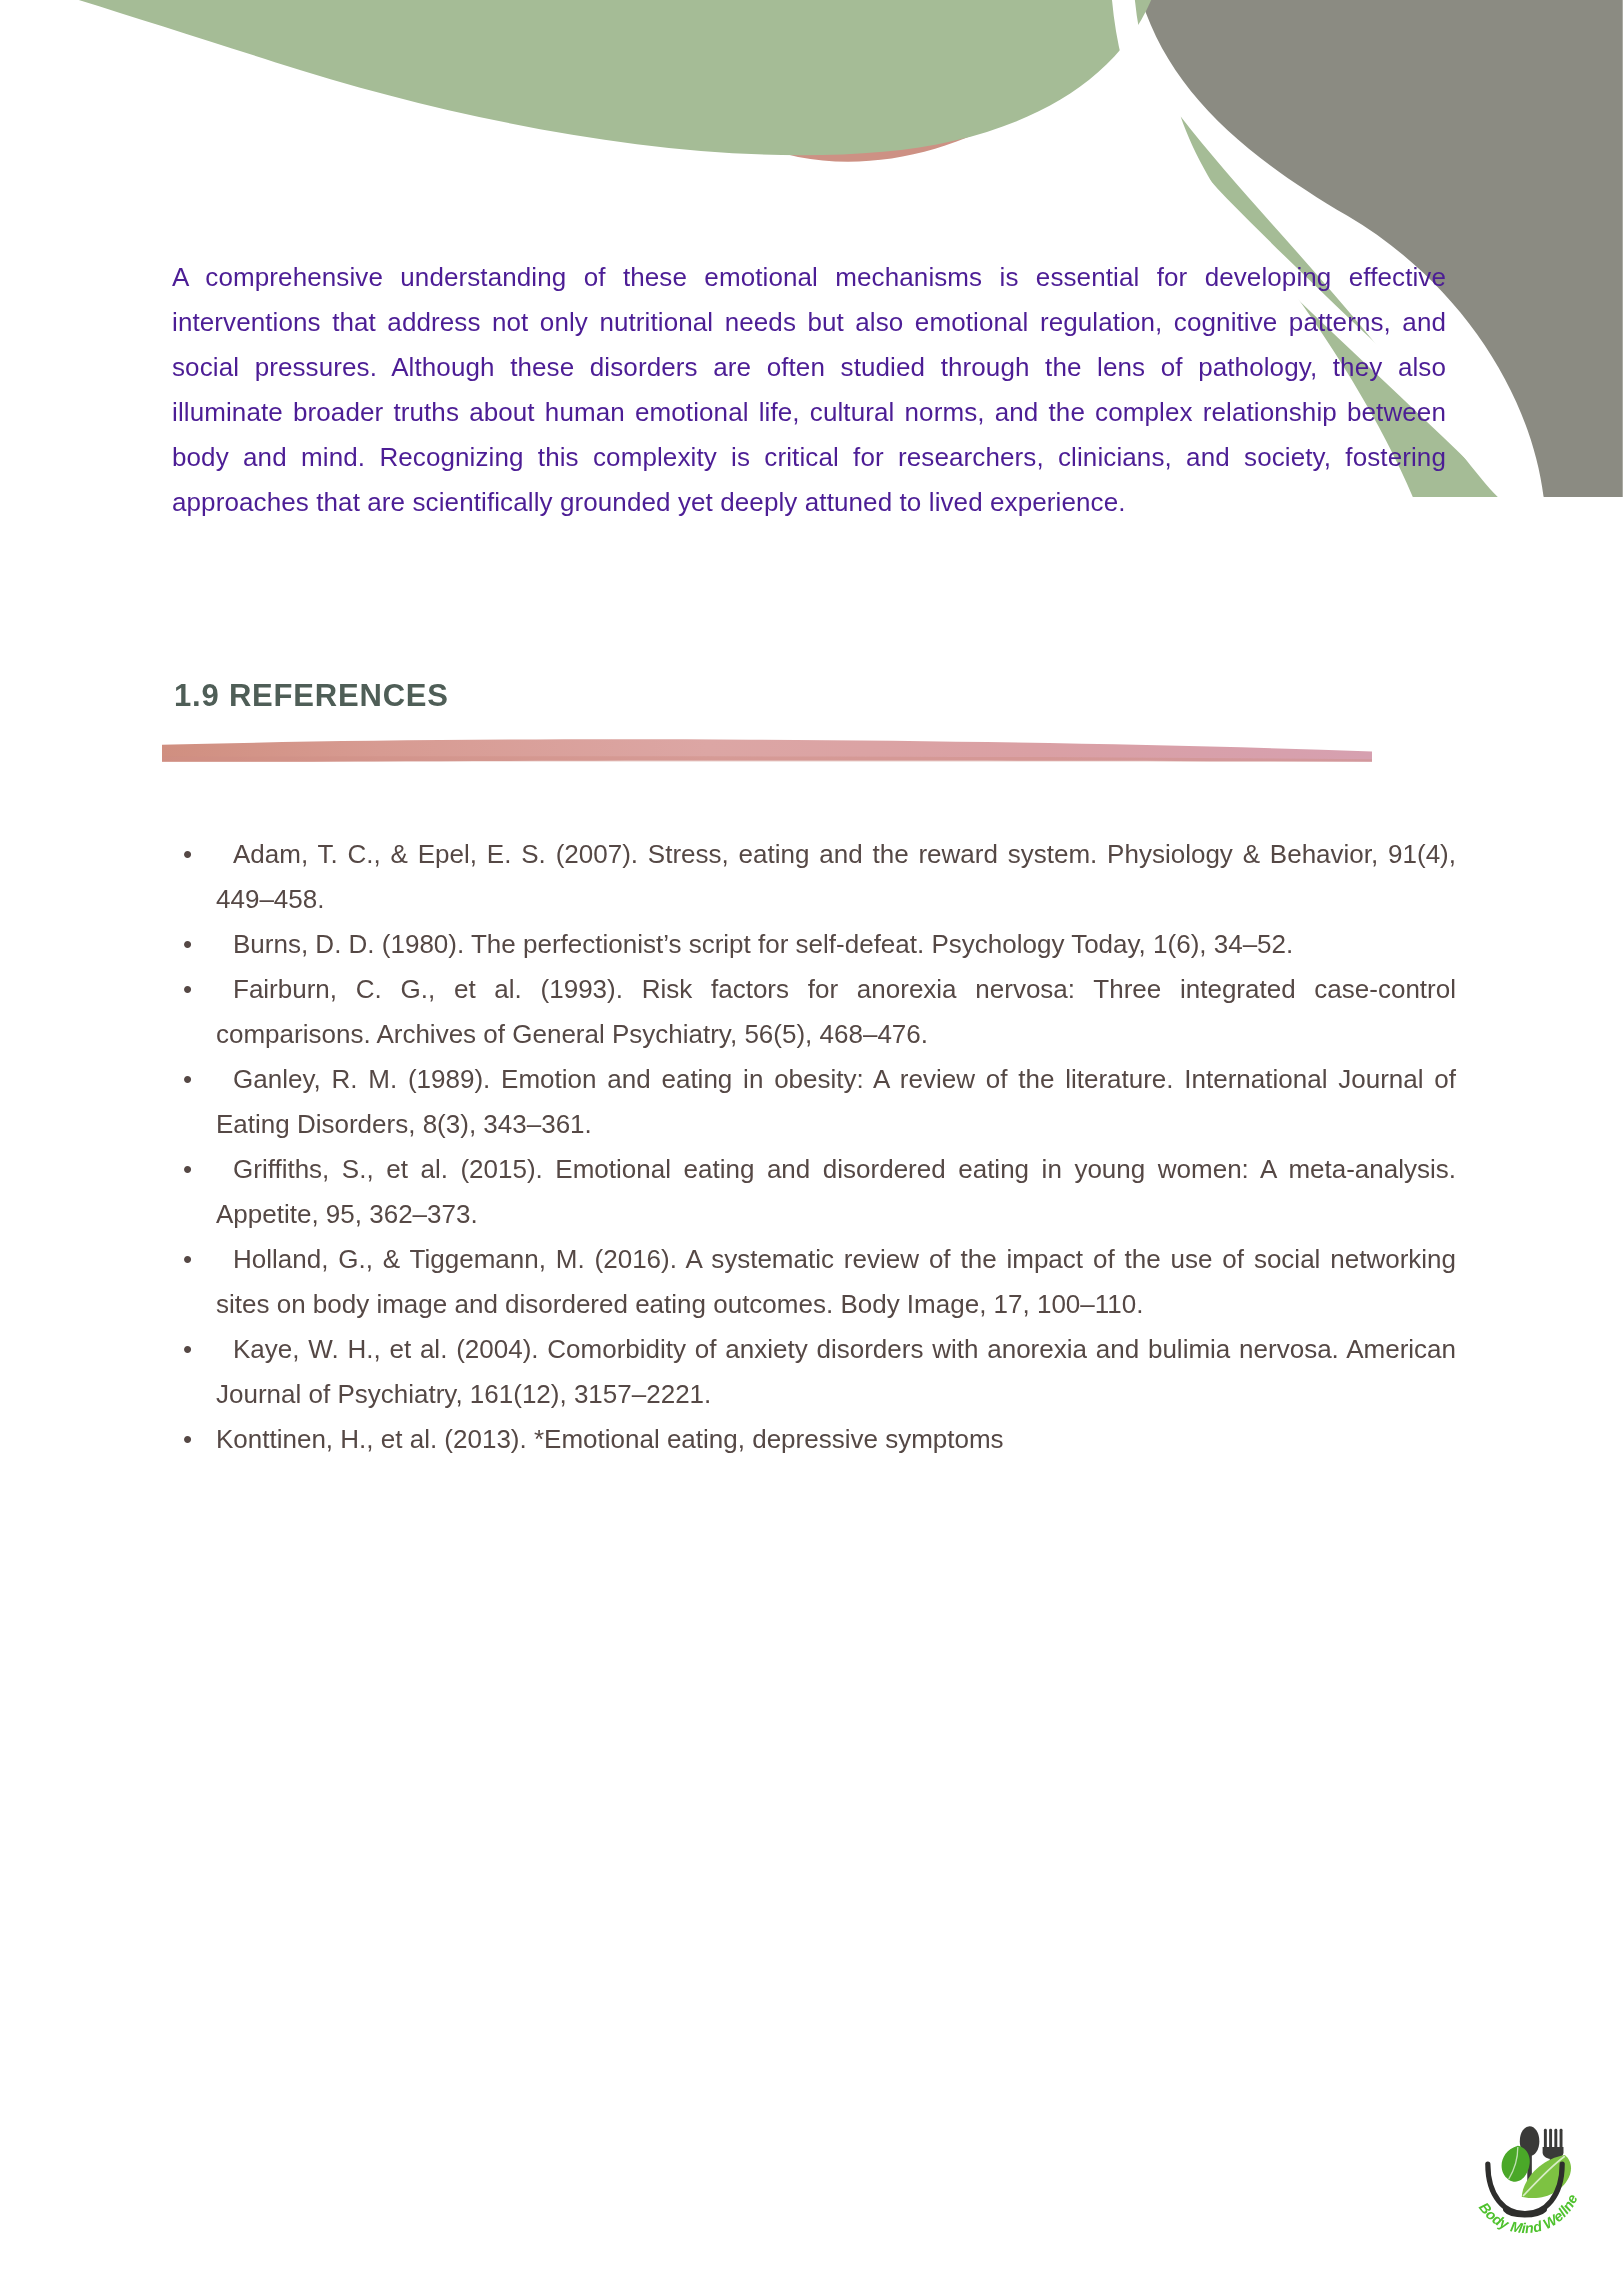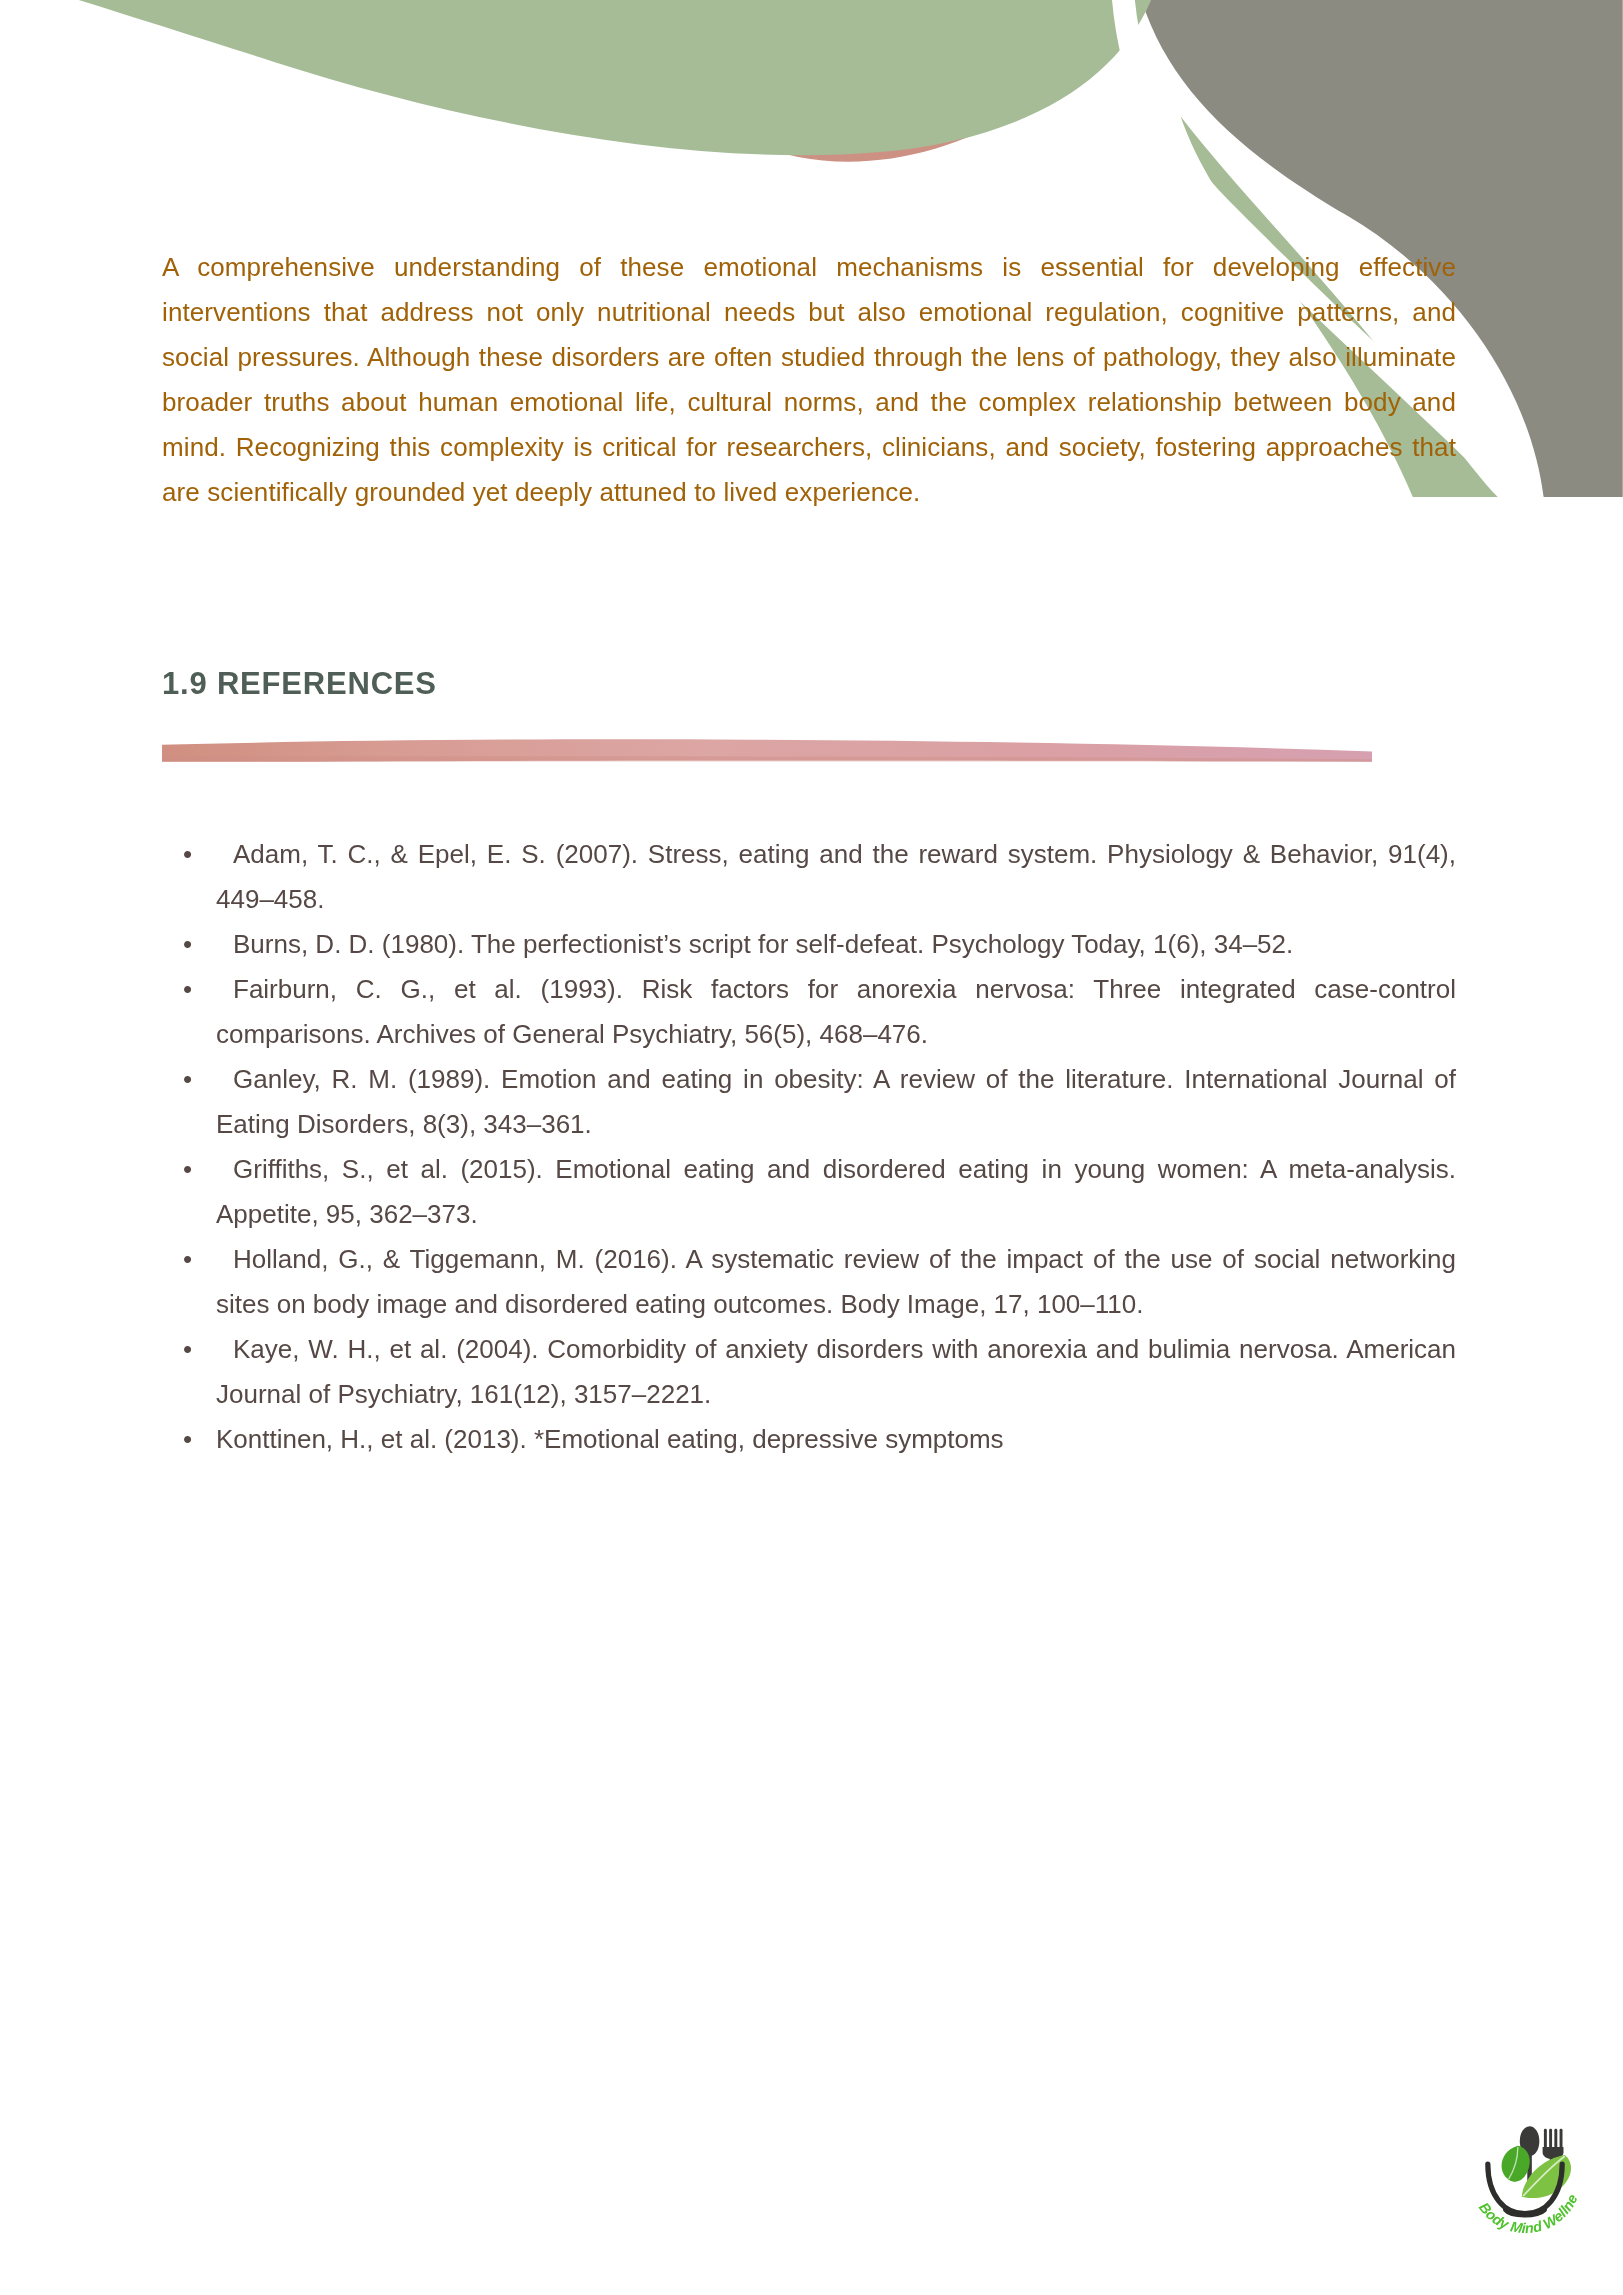--- a/index.html
+++ b/index.html
@@ -31,35 +31,35 @@
   .header-art svg { display: block; }
 
   
   .content {
     position: absolute;
     left: 162px;
     top: 245px;
     width: 1294px;
   }
   .intro-paragraph {
-    margin: 0;
+    margin: 10px;
     font-size: 26px;
     line-height: 45px;
-    color: #a16207;
+    color: #4c1d95;
     text-align: justify;
     text-justify: inter-word;
     letter-spacing: 0.1px;
   }
 
   
   .section-heading {
     position: absolute;
     left: 162px;
     top: 666px;
-    margin: 0;
+    margin: 12px;
     font-size: 31px;
     font-weight: bold;
     letter-spacing: 0.8px;
     color: #4f5e57;
     font-family: "Liberation Sans", sans-serif;
   }
 
   
   .divider {
     position: absolute;

